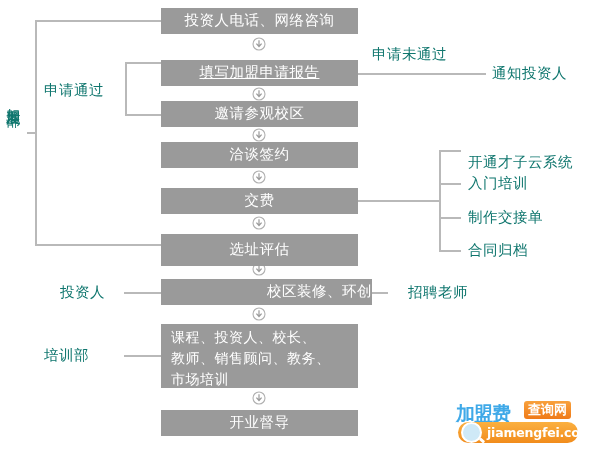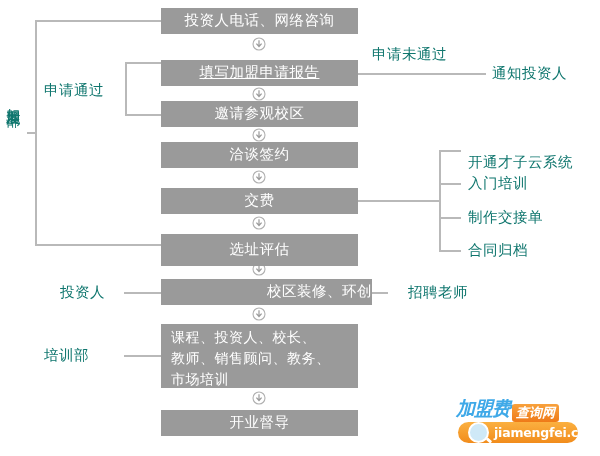--- a/index.html
+++ b/index.html
@@ -86,53 +86,52 @@
     left: 456px;
     top: 401px;
     width: 126px;
     height: 44px;
     z-index: 10;
   }
   .wm-row1 {
     position: absolute;
     left: 0; top: 0;
     display: flex;
-    align-items: flex-end;
+    align-items: flex-start;
     height: 21px;
-    font-style: italic;
   }
   .wm-cn {
     font-size: 19px;
     font-weight: bold;
     color: #3fa9e8;
     letter-spacing: -1px;
     text-shadow: 0.5px 0.5px 0 #ffffff;
     font-family: "DejaVu Sans", sans-serif;
   }
   .wm-tag {
-    margin-left: 2px;
+    margin-left: 14px;
     background: linear-gradient(#f8a13c, #ef7a18);
     color: #ffffff;
     font-size: 13px;
     font-weight: bold;
     border-radius: 3px;
     padding: 1px 4px;
     letter-spacing: 0px;
     line-height: 1.25;
   }
   .wm-row2 {
     position: absolute;
     left: 2px; top: 21px;
     width: 120px;
     height: 21px;
     background: linear-gradient(#fbb040, #f18c1c);
     border-radius: 11px;
     display: flex;
     align-items: center;
-    padding-left: 10px;
+    padding-left: 3px;
     box-sizing: border-box;
   }
   .wm-mag {
     width: 17px; height: 17px;
     border-radius: 50%;
     border: 2.5px solid #ffffff;
     background: #cfe9f7;
     position: relative;
     flex: 0 0 auto;
   }

